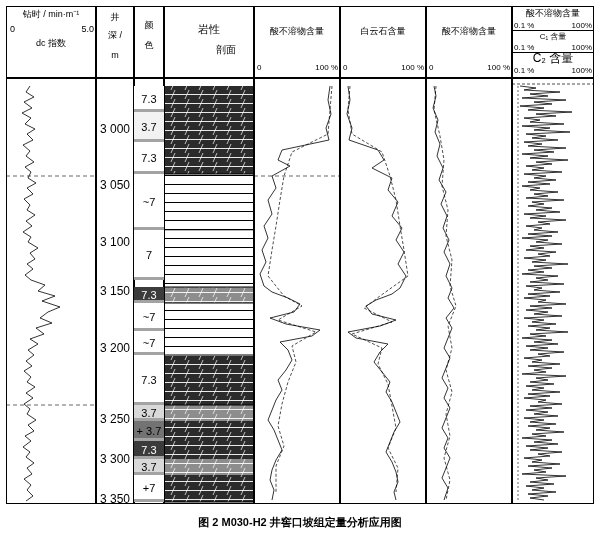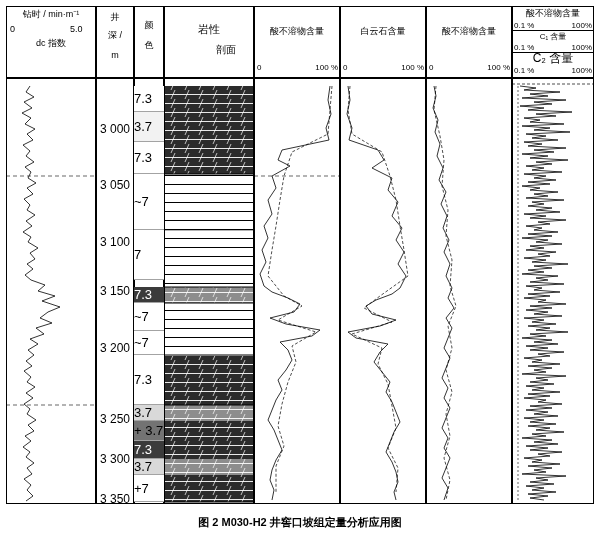--- a/index.html
+++ b/index.html
@@ -6,31 +6,31 @@
   body{width:600px;height:539px;font-family:"Liberation Sans",sans-serif;color:#000;position:relative;overflow:hidden;}
   #fig{position:absolute;left:0;top:0;width:600px;height:539px;}
   .panel{position:absolute;box-sizing:border-box;}
   .bd{border:1px solid #000;}
   .hdr{position:absolute;box-sizing:border-box;text-align:center;font-size:9px;line-height:11px;}
   .hline{position:absolute;background:#000;height:1px;}
   .depthlab{position:absolute;font-size:12px;text-align:right;}
   .caption{position:absolute;left:0;width:600px;text-align:center;font-size:11px;font-weight:bold;}
   .wm{position:absolute;font-size:18px;font-style:italic;color:#d36b5a;font-family:"Liberation Serif",serif;}
   svg{display:block;}
-  .colorcell{position:absolute;box-sizing:border-box;font-size:13px;text-align:left;color:#000;border-bottom:1px solid #a3a3a3;}
+  .colorcell{position:absolute;box-sizing:border-box;font-size:11px;text-align:center;color:#000;border-bottom:3px solid #a3a3a3;}
 </style>
 </head>
 <body>
 
 <div id="fig">
 
   <div class="panel bd" style="left:6px;top:6px;width:90px;height:72px;"></div>
   <div class="hdr" style="left:6px;top:9px;width:90px;">钻时 / min·m⁻¹</div>
   <div class="hdr" style="left:10px;top:24px;width:20px;text-align:left;">0</div>
-  <div class="hdr" style="left:70px;top:24px;width:24px;text-align:left;">5.0</div>
+  <div class="hdr" style="left:70px;top:24px;width:24px;text-align:right;">5.0</div>
   <div class="hdr" style="left:6px;top:38px;width:90px;">dc 指数</div>
 
   <div class="panel bd" style="left:96px;top:6px;width:38px;height:72px;"></div>
   <div class="hdr" style="left:96px;top:12px;width:38px;">井</div>
   <div class="hdr" style="left:96px;top:30px;width:38px;">深 /</div>
   <div class="hdr" style="left:96px;top:50px;width:38px;">m</div>
 
   <div class="panel bd" style="left:134px;top:6px;width:30px;height:72px;"></div>
   <div class="hdr" style="left:134px;top:20px;width:30px;">颜</div>
   <div class="hdr" style="left:134px;top:40px;width:30px;">色</div>

